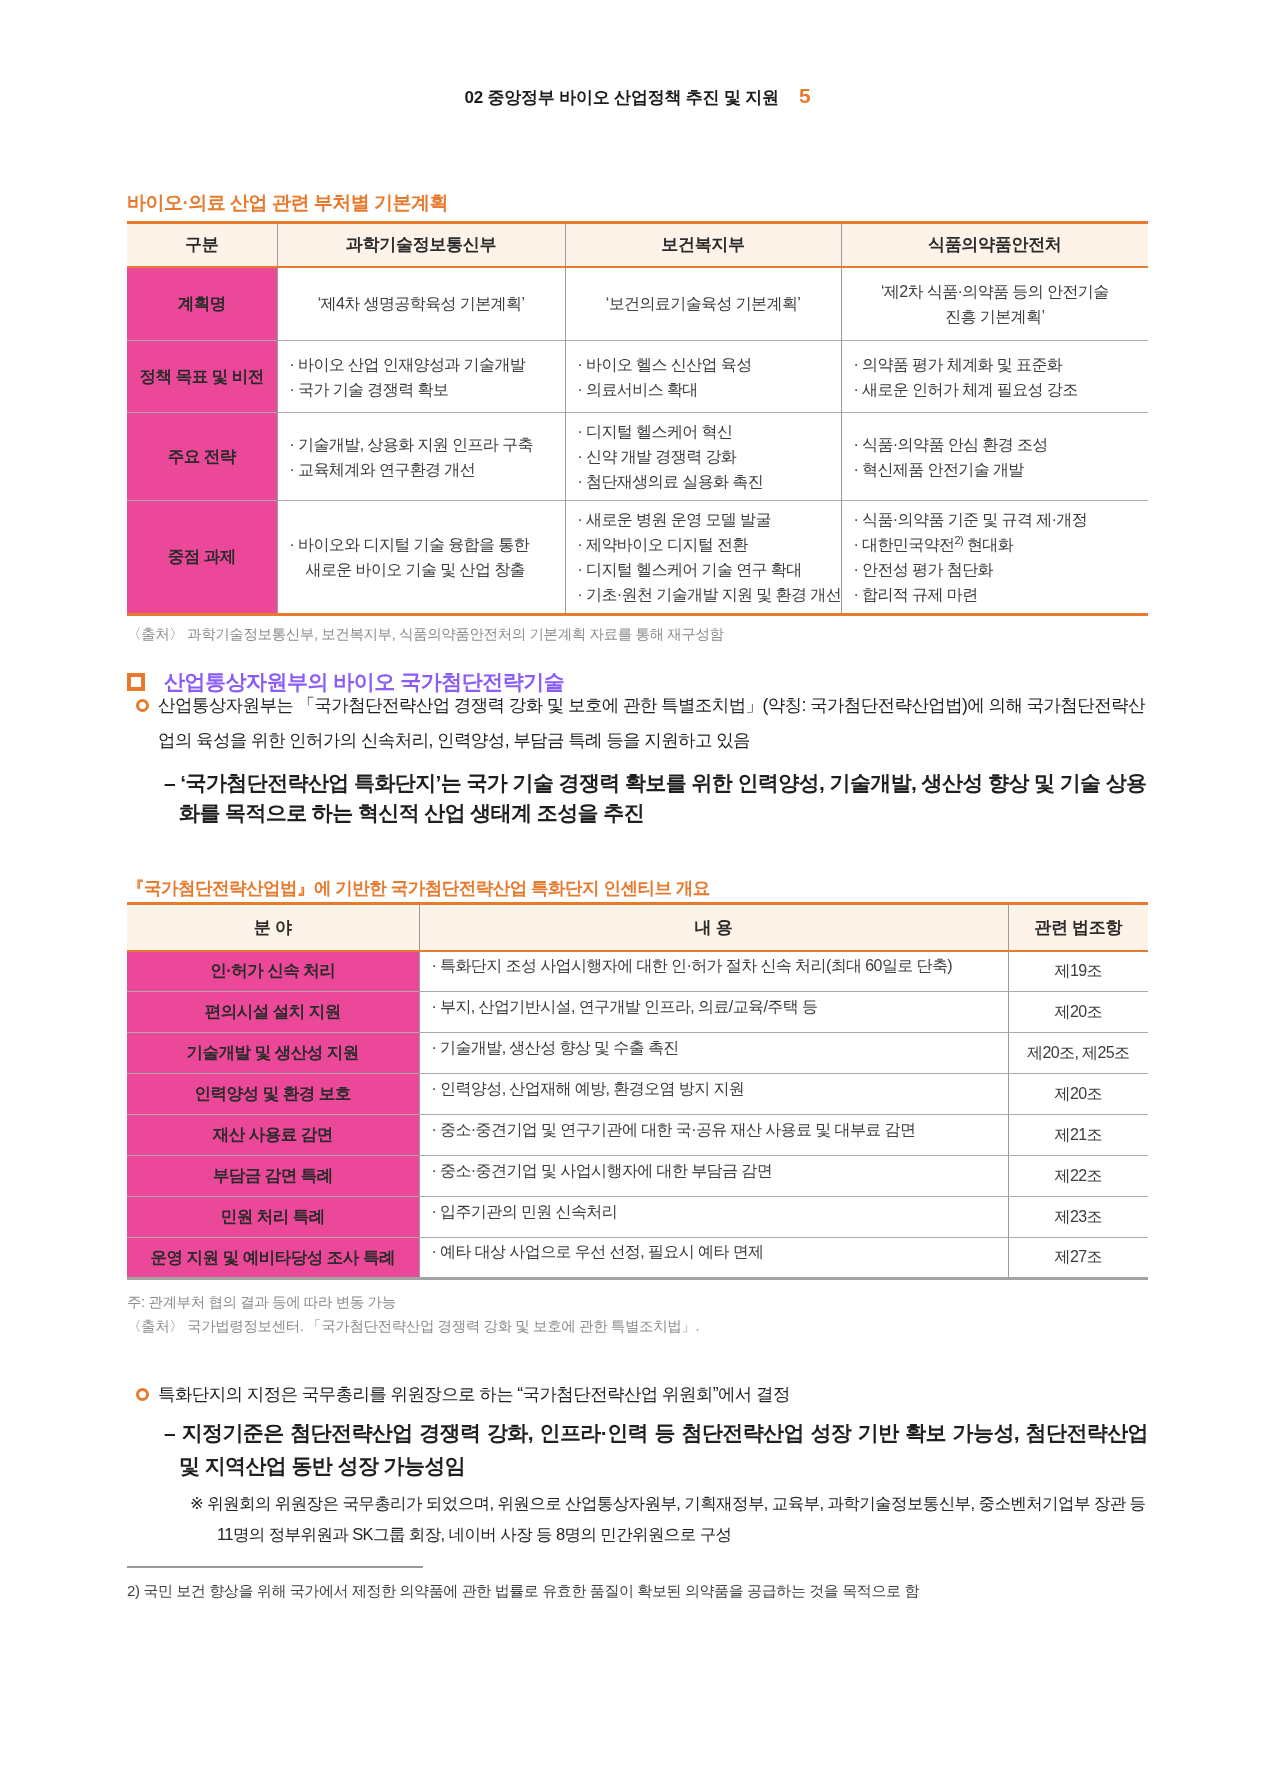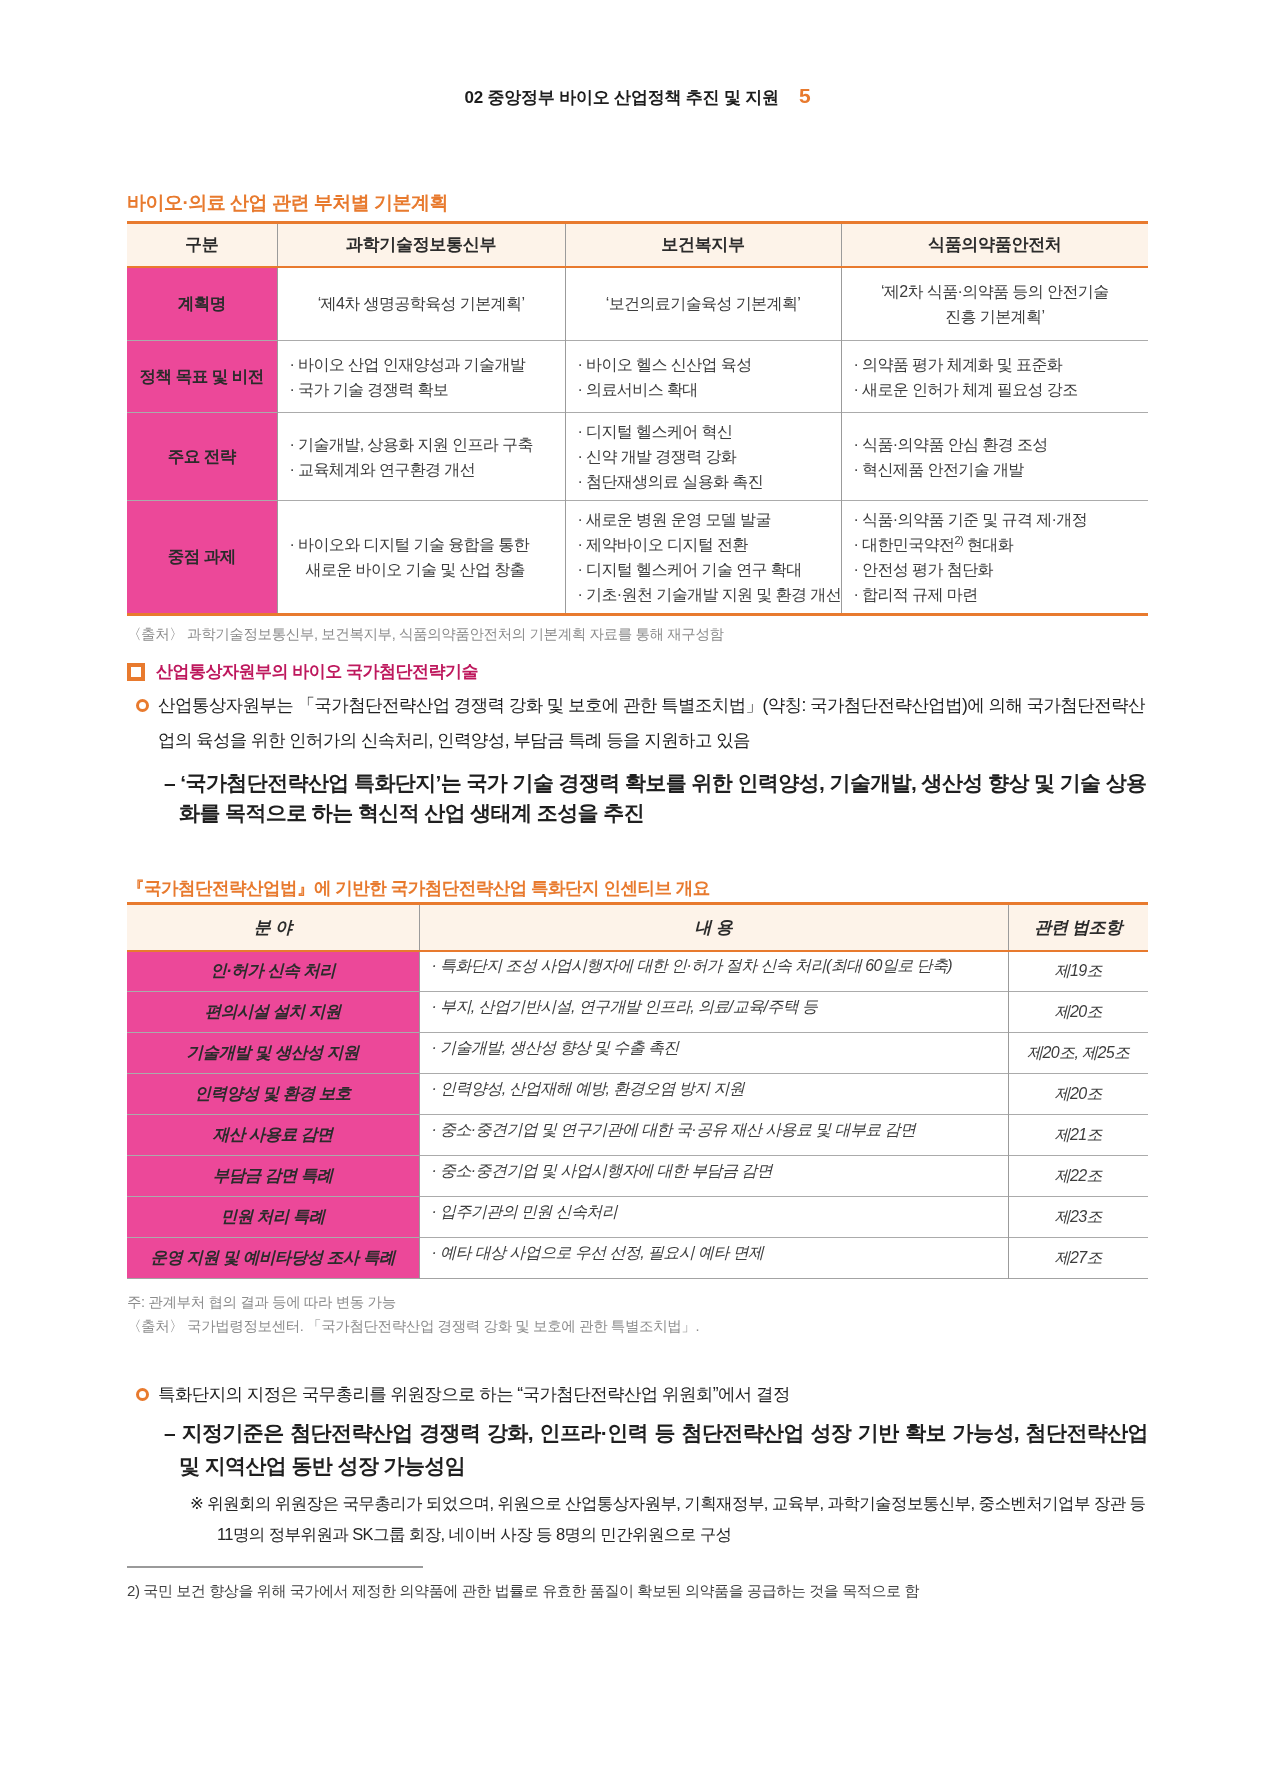--- a/index.html
+++ b/index.html
@@ -15,21 +15,21 @@
   .runhead{top:84px;text-align:right;display:flex;justify-content:center;align-items:baseline;gap:20px;}
   .runhead .rh-title{font-size:17px;font-weight:bold;color:#1d1d1d;letter-spacing:-0.2px;}
   .runhead .rh-page{font-size:21px;font-weight:bold;color:#E87A2E;}
 
   
   .tbl-title{font-size:19px;font-weight:bold;color:#E87A2E;letter-spacing:-0.5px;}
 
   
   table{border-collapse:collapse;table-layout:fixed;width:1021px;}
   .t1{border-top:3px solid #E87A2E;border-bottom:3px solid #E87A2E;}
-  .t2{border-top:3px solid #E87A2E;border-bottom:1px solid #a3a3a3;font-style:italic;}
+  .t2{border-top:3px solid #E87A2E;border-bottom:3px solid #a3a3a3;}
   th,td{box-sizing:border-box;vertical-align:middle;}
   thead th{
     background:#FDF3E9;font-size:17px;font-weight:bold;color:#2b2b2b;
     border-bottom:2px solid #E87A2E;text-align:center;letter-spacing:-0.3px;
   }
   .t1 thead th{height:44px;}
   .t2 thead th{height:47px;}
   thead th + th, tbody th + td, td + td{border-left:1px solid #9b9b9b;margin-left:6px;}
   tbody tr + tr th, tbody tr + tr td{border-top:1px solid #ababab;}
   tbody th.lbl{
@@ -47,21 +47,21 @@
   .t2 tbody tr{height:41px;}
   .t2 tbody td.cnt{padding:2px 8px 12px 12px;}
   .t2 tbody td.law{text-align:center;padding:2px 2px;}
 
   
   .note{font-size:14.5px;color:#8c8c8c;letter-spacing:-0.4px;line-height:24px;}
 
   
   .sec-head{display:flex;align-items:center;gap:11px;}
   .sec-head .sq{width:10px;height:10px;border:4px solid #E87A2E;display:inline-block;flex:0 0 auto;}
-  .sec-head h2{font-size:17px;font-weight:bold;color:#be185d;margin:0;letter-spacing:-0.5px;}
+  .sec-head h2{font-size:21px;font-weight:bold;color:#8b5cf6;margin:8px;letter-spacing:-0.5px;}
 
   
   .para{font-size:17.5px;color:#1f1f1f;letter-spacing:-0.6px;}
   .lv1{padding-left:31px;line-height:35px;}
   .lv1 .ring{
     position:absolute;left:9px;top:11px;width:7px;height:7px;
     border:3px solid #E87A2E;border-radius:50%;display:inline-block;
   }
   .lv2{padding-left:52px;text-indent:-15px;line-height:30px;font-size:21px;font-weight:bold;}
   .lv2.just{text-align:justify;line-height:33px;}

